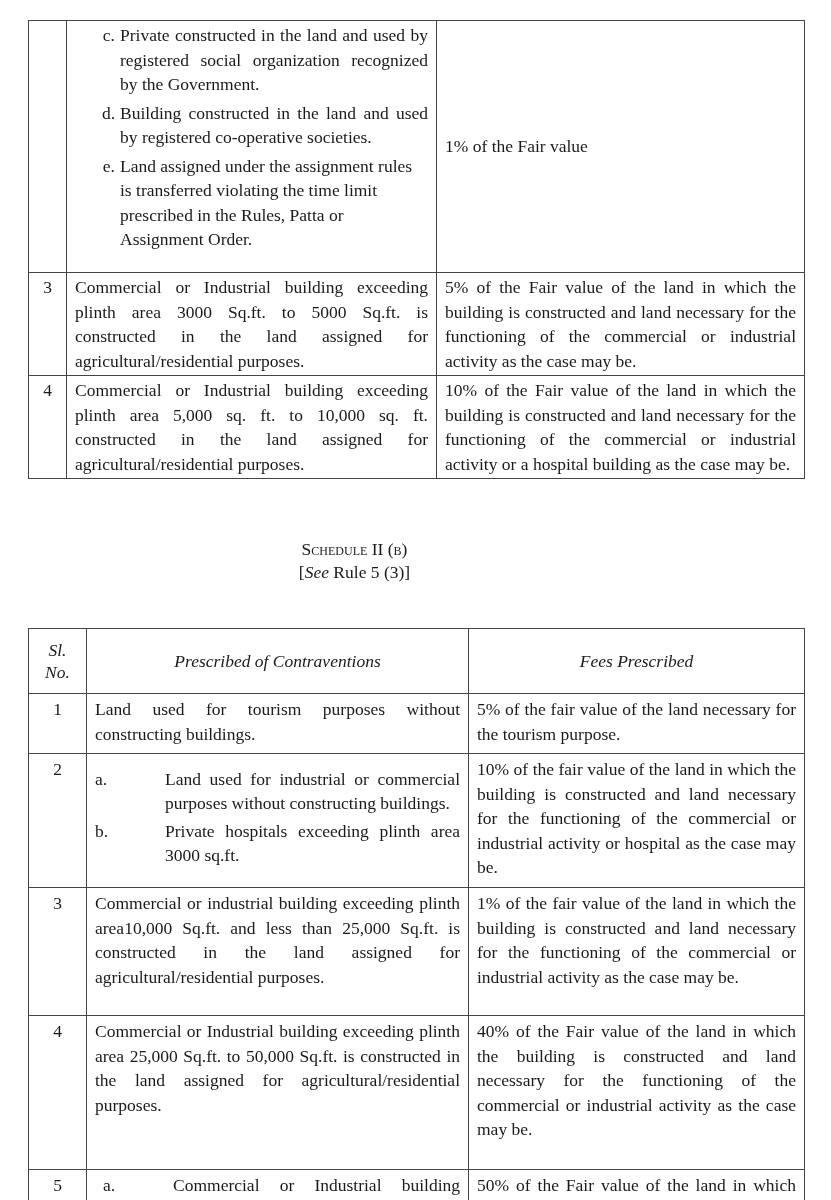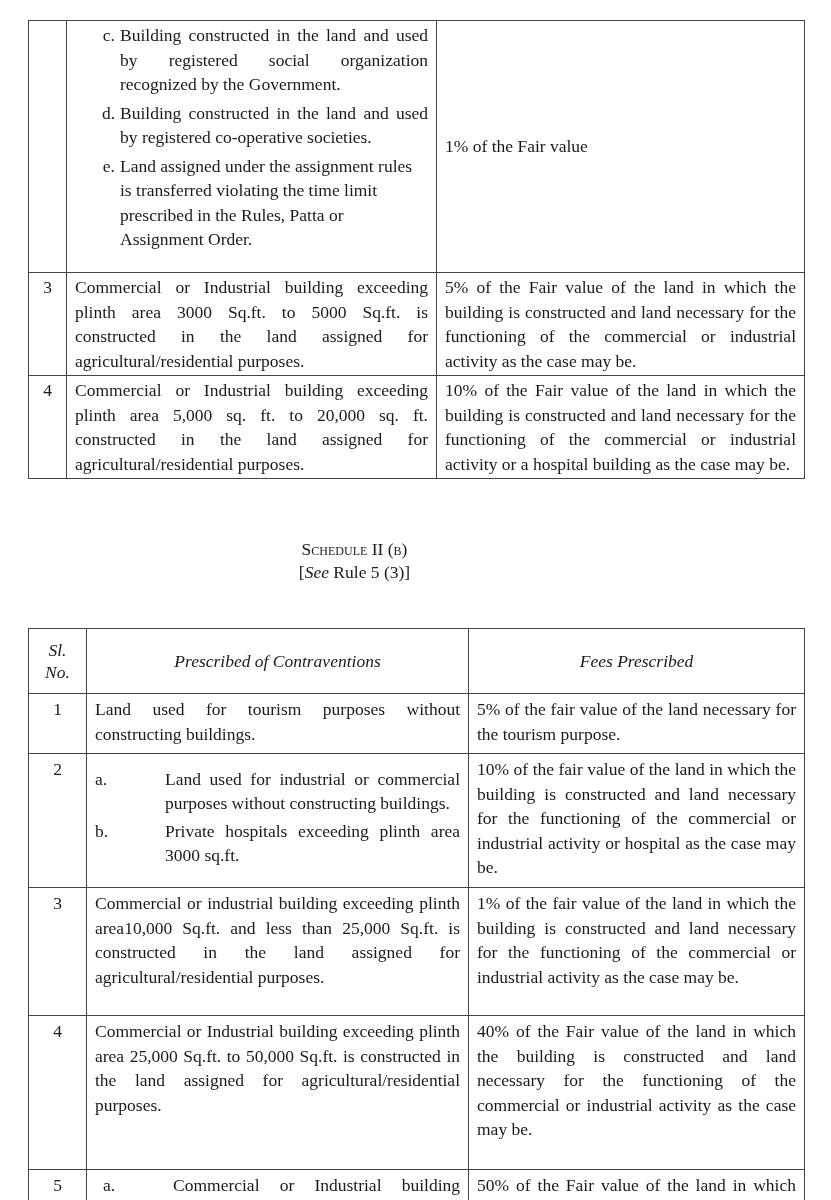--- a/index.html
+++ b/index.html
@@ -48,21 +48,21 @@
       <col style="width:370px">
       <col style="width:368px">
     </colgroup>
   <tbody>
       <tr style="height:252px">
     <td class="c1"></td>
     <td>
       <ul class="sub-list">
         <li>
           <span class="mk">c.</span>
-          <span class="tx just">Building constructed in the land and used by registered social organization recognized by the Government.</span>
+          <span class="tx just">Private constructed in the land and used by registered social organization recognized by the Government.</span>
         </li>
         <li>
           <span class="mk">d.</span>
           <span class="tx just">Building constructed in the land and used by registered co-operative societies.</span>
         </li>
         <li style="margin-bottom:0">
           <span class="mk">e.</span>
           <span class="tx">Land assigned under the assignment rules is transferred violating the time limit prescribed in the Rules, Patta or Assignment Order.</span>
         </li>
       </ul>
@@ -71,21 +71,21 @@
       <span>1% of the Fair value</span>
     </td>
   </tr>
   <tr>
     <td class="c1">3</td>
     <td class="just">Commercial or Industrial building exceeding plinth area 3000 Sq.ft. to 5000 Sq.ft. is constructed in the land assigned for agricultural/residential purposes.</td>
     <td class="just">5% of the Fair value of the land in which the building is constructed and land necessary for the functioning of the commercial or industrial activity as the case may be.</td>
   </tr>
   <tr>
     <td class="c1">4</td>
-    <td class="just">Commercial or Industrial building exceeding plinth area 5,000 sq. ft. to 20,000 sq. ft. constructed in the land assigned for agricultural/residential purposes.</td>
+    <td class="just">Commercial or Industrial building exceeding plinth area 5,000 sq. ft. to 10,000 sq. ft. constructed in the land assigned for agricultural/residential purposes.</td>
     <td class="just">10% of the Fair value of the land in which the building is constructed and land necessary for the functioning of the commercial or industrial activity or a hospital building as the case may be.</td>
   </tr>
 </tbody>
   </table>
 
 <div id="schedule-heading">
   <div class="smallcaps">Schedule II (b)</div>
   <div>[<i>See</i> <span>Rule 5 (3)</span>]</div>
 </div>
 

